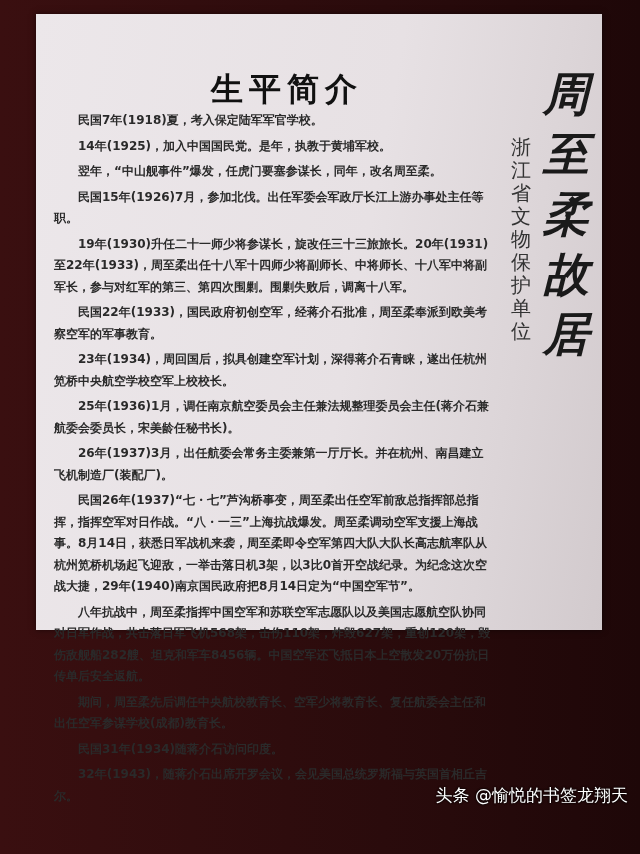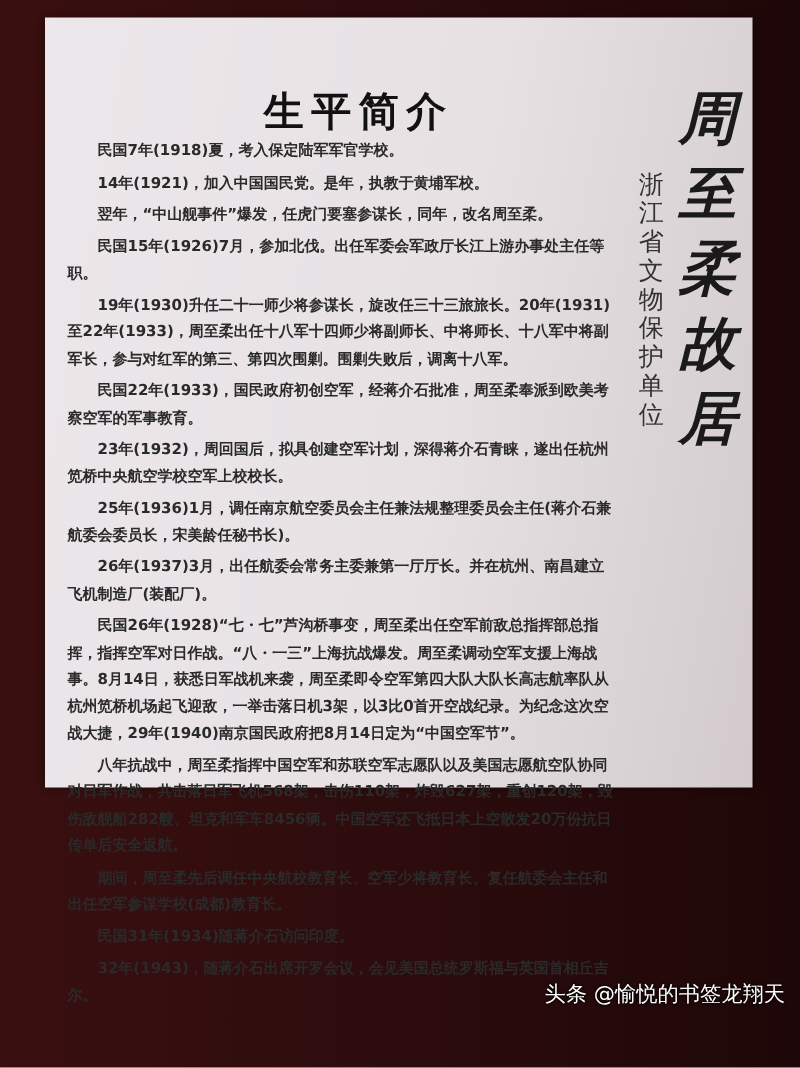--- a/index.html
+++ b/index.html
@@ -59,29 +59,29 @@
     <span>文</span>
     <span>物</span>
     <span>保</span>
     <span>护</span>
     <span>单</span>
     <span>位</span>
   </div>
 
   <div class="bio" style="left:18px;top:96px;width:440px;">
     <p>民国7年(1918)夏，考入保定陆军军官学校。</p>
-    <p>14年(1921)，加入中国国民党。是年，执教于黄埔军校。</p>
+    <p>14年(1925)，加入中国国民党。是年，执教于黄埔军校。</p>
     <p>翌年，“中山舰事件”爆发，任虎门要塞参谋长，同年，改名周至柔。</p>
     <p>民国15年(1926)7月，参加北伐。出任军委会军政厅长江上游办事处主任等职。</p>
     <p>19年(1930)升任二十一师少将参谋长，旋改任三十三旅旅长。20年(1931)至22年(1933)，周至柔出任十八军十四师少将副师长、中将师长、十八军中将副军长，参与对红军的第三、第四次围剿。围剿失败后，调离十八军。</p>
     <p>民国22年(1933)，国民政府初创空军，经蒋介石批准，周至柔奉派到欧美考察空军的军事教育。</p>
-    <p>23年(1932)，周回国后，拟具创建空军计划，深得蒋介石青睐，遂出任杭州笕桥中央航空学校空军上校校长。</p>
+    <p>23年(1934)，周回国后，拟具创建空军计划，深得蒋介石青睐，遂出任杭州笕桥中央航空学校空军上校校长。</p>
     <p>25年(1936)1月，调任南京航空委员会主任兼法规整理委员会主任(蒋介石兼航委会委员长，宋美龄任秘书长)。</p>
     <p>26年(1937)3月，出任航委会常务主委兼第一厅厅长。并在杭州、南昌建立飞机制造厂(装配厂)。</p>
-    <p>民国26年(1928)“七・七”芦沟桥事变，周至柔出任空军前敌总指挥部总指挥，指挥空军对日作战。“八・一三”上海抗战爆发。周至柔调动空军支援上海战事。8月14日，获悉日军战机来袭，周至柔即令空军第四大队大队长高志航率队从杭州笕桥机场起飞迎敌，一举击落日机3架，以3比0首开空战纪录。为纪念这次空战大捷，29年(1940)南京国民政府把8月14日定为“中国空军节”。</p>
+    <p>民国26年(1937)“七・七”芦沟桥事变，周至柔出任空军前敌总指挥部总指挥，指挥空军对日作战。“八・一三”上海抗战爆发。周至柔调动空军支援上海战事。8月14日，获悉日军战机来袭，周至柔即令空军第四大队大队长高志航率队从杭州笕桥机场起飞迎敌，一举击落日机3架，以3比0首开空战纪录。为纪念这次空战大捷，29年(1940)南京国民政府把8月14日定为“中国空军节”。</p>
     <p>八年抗战中，周至柔指挥中国空军和苏联空军志愿队以及美国志愿航空队协同对日军作战，共击落日军飞机568架，击伤110架，炸毁627架，重创120架，毁伤敌舰船282艘、坦克和军车8456辆。中国空军还飞抵日本上空散发20万份抗日传单后安全返航。</p>
     <p>期间，周至柔先后调任中央航校教育长、空军少将教育长、复任航委会主任和出任空军参谋学校(成都)教育长。</p>
     <p>民国31年(1934)随蒋介石访问印度。</p>
     <p>32年(1943)，随蒋介石出席开罗会议，会见美国总统罗斯福与英国首相丘吉尔。</p>
   </div>
 </div>
 
 <div class="watermark">头条 @愉悦的书签龙翔天</div>
 
 </body></html>

